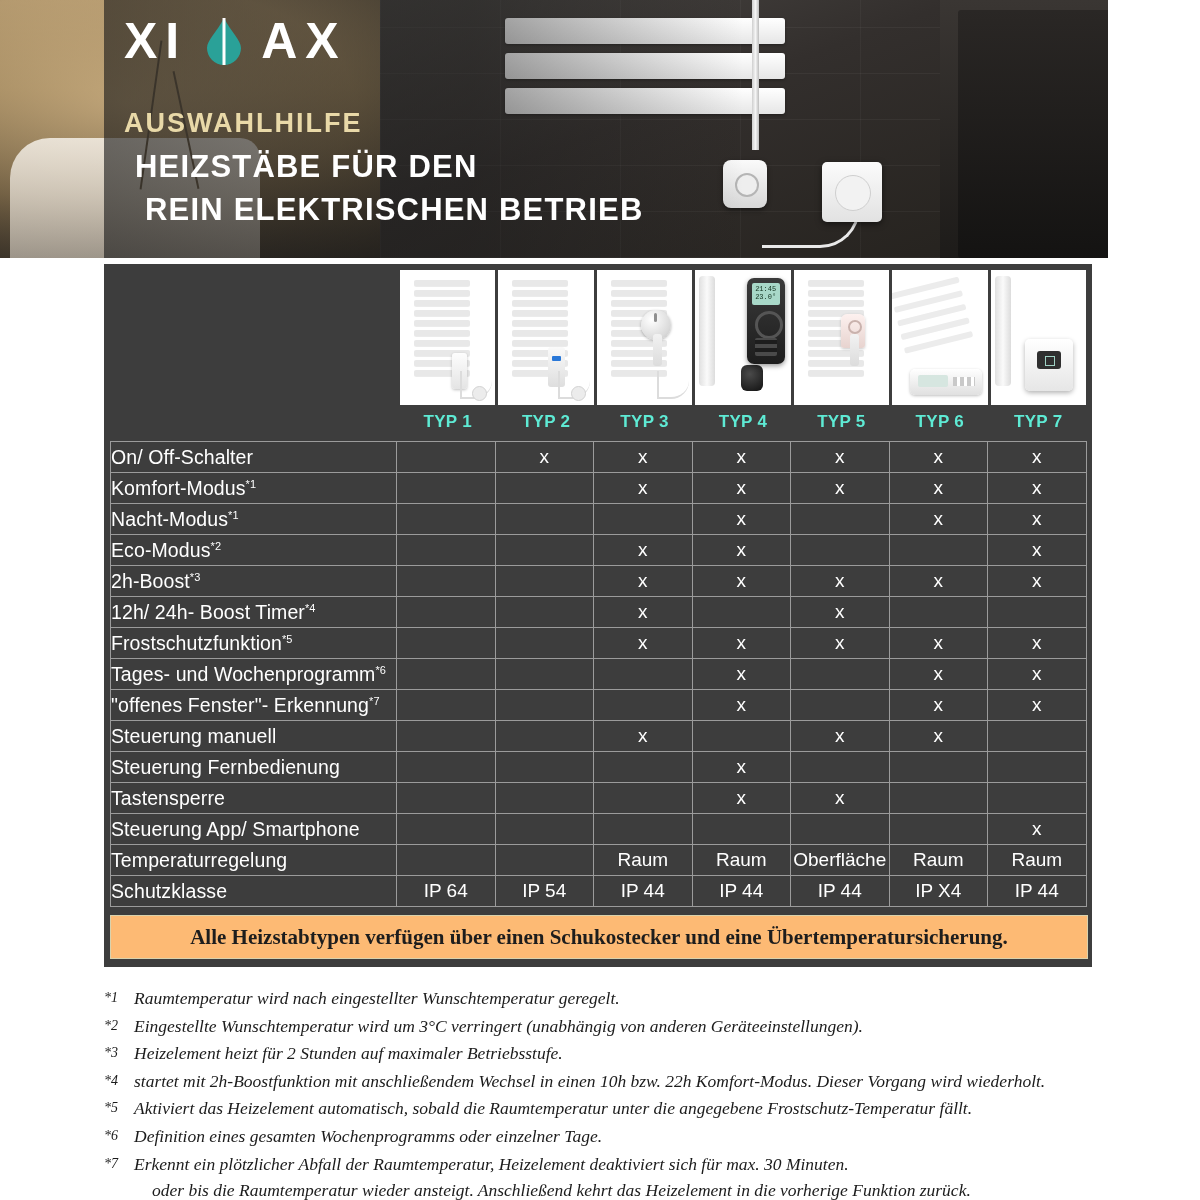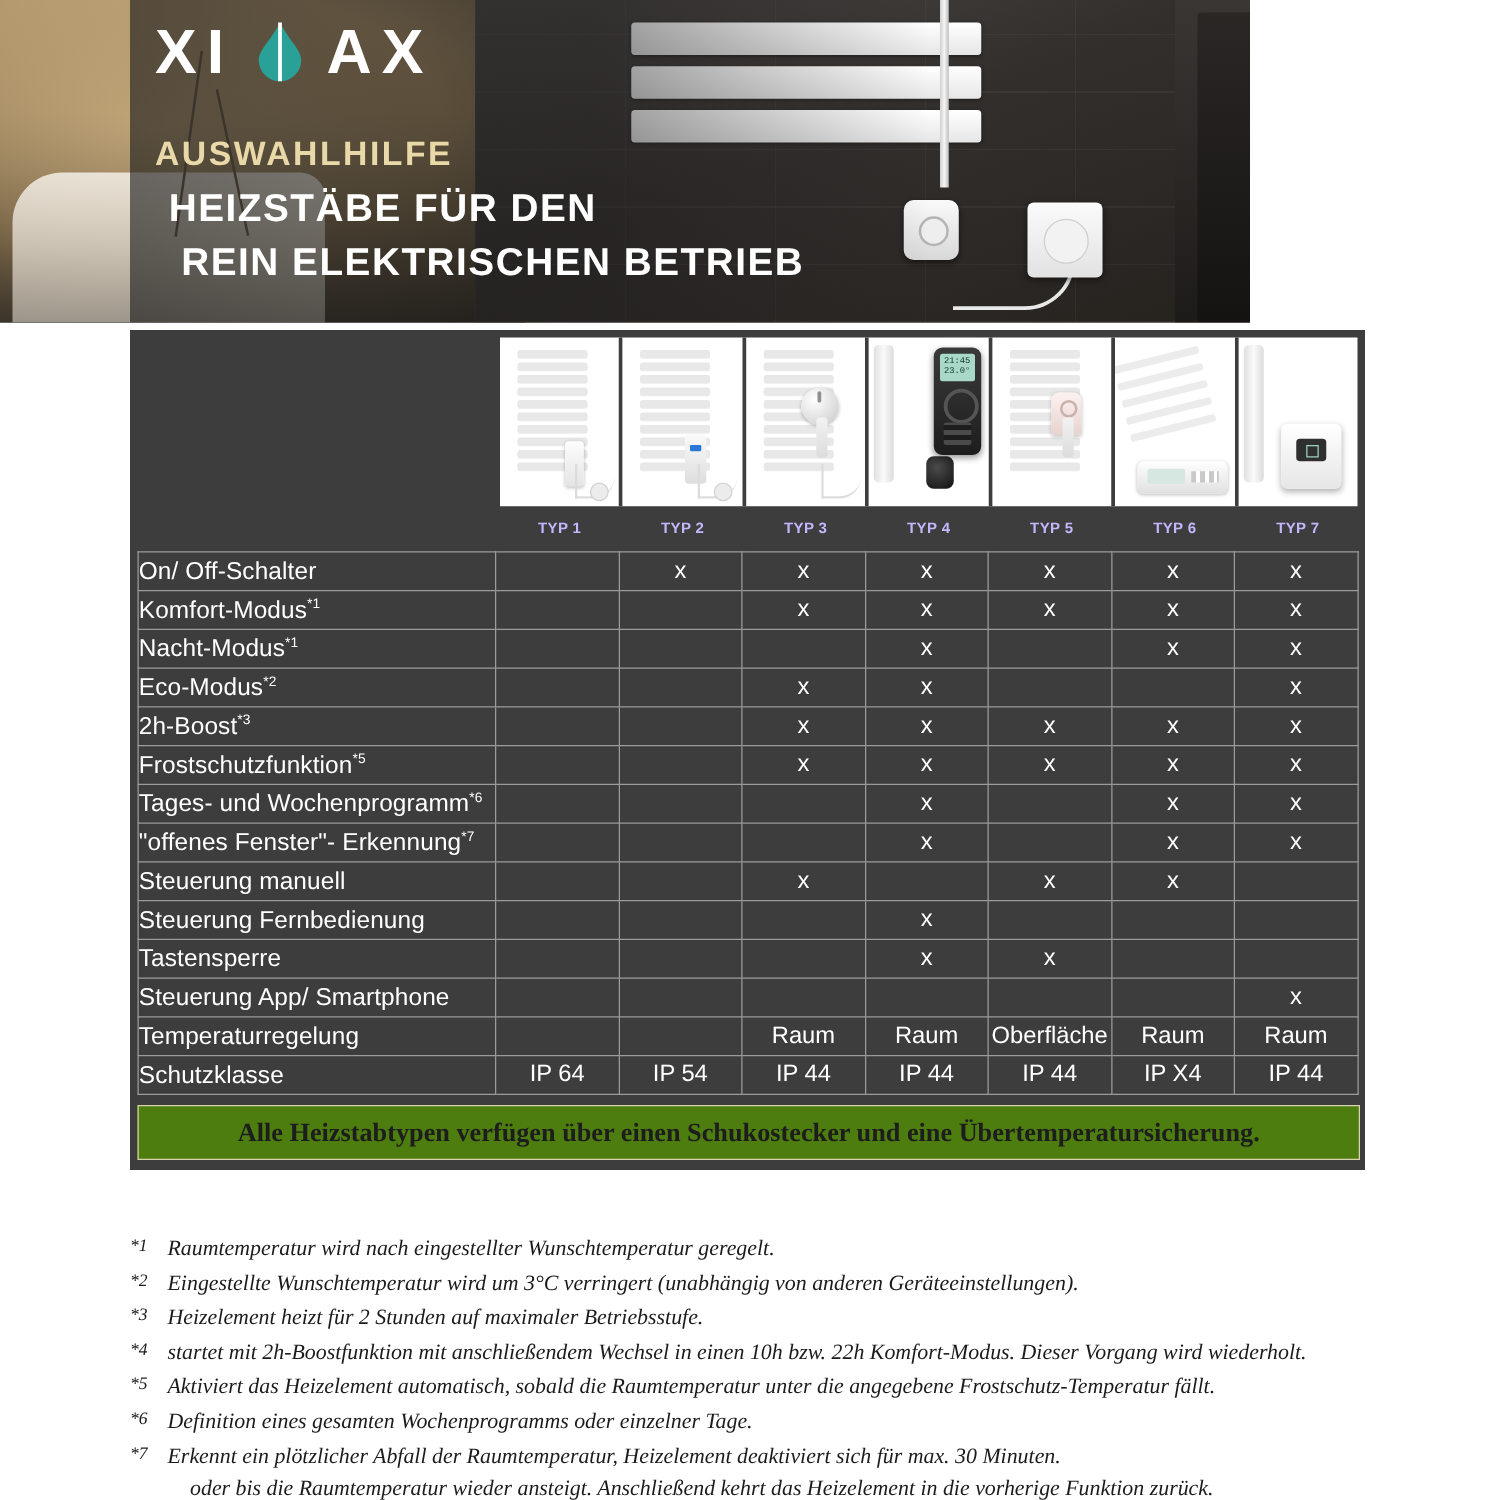--- a/index.html
+++ b/index.html
@@ -10,21 +10,21 @@
     width: 1200px;
     height: 1200px;
     background: #ffffff;
     font-family: "Liberation Sans", sans-serif;
     overflow: hidden;
   }
 
   
   .hero {
     position: relative;
-    width: 1000px;
+    width: 1108px;
     height: 258px;
     overflow: hidden;
     background: #2b2b2b;
   }
   .hero-bg {
     position: absolute;
     inset: 0;
     background:
       linear-gradient(90deg, rgba(20,20,20,0.0) 0%, rgba(20,20,20,0.0) 100%),
       linear-gradient(180deg, #4a4743 0%, #3a3835 40%, #2e2c2a 100%);
@@ -437,22 +437,22 @@
   .typrow {
     display: flex;
     padding-left: 290px;
     box-sizing: border-box;
     background: #3d3d3d;
   }
   .typcell {
     width: 99px;
     height: 34px;
     border-right: 3px solid #3d3d3d;
-    color: #c4b5fd;
-    font-size: 12px;
+    color: #5eead4;
+    font-size: 17px;
     font-weight: 700;
     display: flex;
     align-items: center;
     justify-content: center;
     letter-spacing: 0.3px;
   }
   .typcell:last-child { border-right: none; }
 
   table.grid {
     border-collapse: collapse;
@@ -478,21 +478,21 @@
     font-size: 11px;
     vertical-align: super;
   }
   .col-label { width: 286px; }
   .col-typ { width: 98.5px; }
   td.small { font-size: 17.5px; }
 
   .note {
     margin: 8px 0 0 0;
     width: 976px;
-    background: #4d7c0f;
+    background: #fdba74;
     border: 1px solid #d9d2ad;
     height: 42px;
     display: flex;
     align-items: center;
     justify-content: center;
     color: #1d1d1d;
     font-family: "Liberation Serif", serif;
     font-size: 21px;
     font-weight: 700;
   }
@@ -737,20 +737,30 @@
         <td class="lbl"><span>2h-Boost</span><sup>*3</sup></td>
         <td></td>
         <td></td>
         <td>x</td>
         <td>x</td>
         <td>x</td>
         <td>x</td>
         <td>x</td>
       </tr>
       <tr>
+        <td class="lbl"><span>12h/ 24h- Boost Timer</span><sup>*4</sup></td>
+        <td></td>
+        <td></td>
+        <td>x</td>
+        <td></td>
+        <td>x</td>
+        <td></td>
+        <td></td>
+      </tr>
+      <tr>
         <td class="lbl"><span>Frostschutzfunktion</span><sup>*5</sup></td>
         <td></td>
         <td></td>
         <td>x</td>
         <td>x</td>
         <td>x</td>
         <td>x</td>
         <td>x</td>
       </tr>
       <tr>

